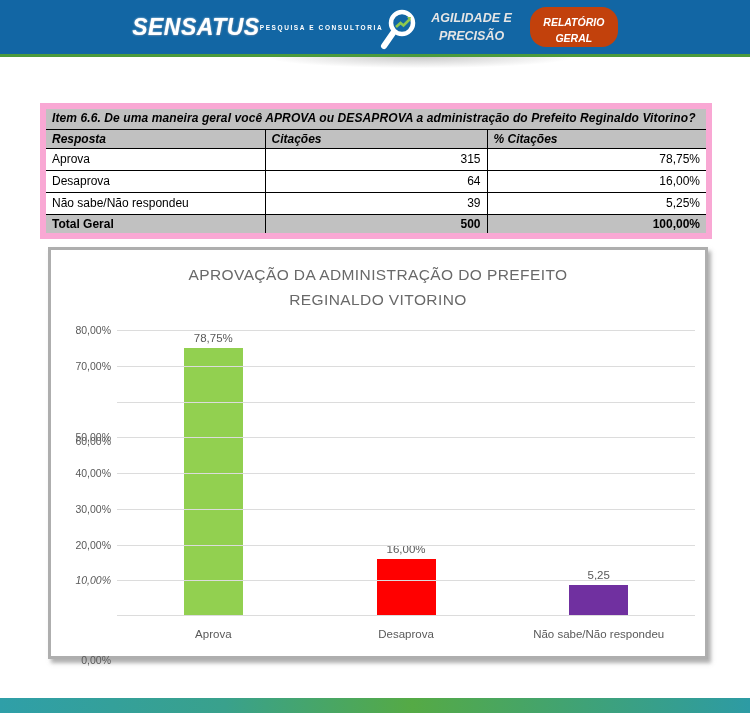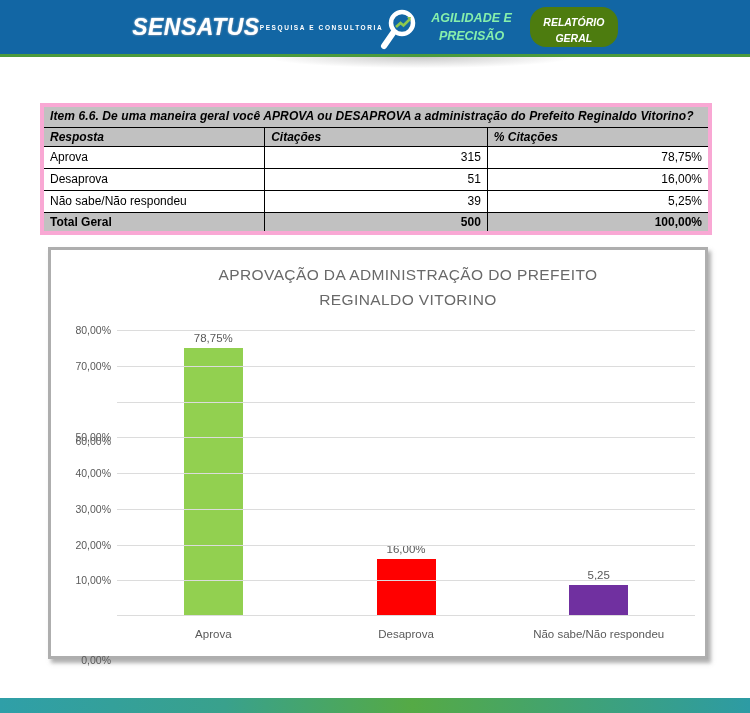--- a/index.html
+++ b/index.html
@@ -18,47 +18,47 @@
     background:radial-gradient(ellipse 220px 16px at 420px 0px, rgba(60,60,60,.28), rgba(0,0,0,0) 70%);
   }
   .brand{display:flex;align-items:center;position:relative;padding-right:30px;}
   .brand-text{display:flex;flex-direction:row;align-items:center;line-height:1;}
   .brand-name{
     color:#fff;font-weight:bold;font-style:italic;font-size:23px;letter-spacing:.5px;
     text-shadow:0 0 2px rgba(255,255,255,.9), 1px 1px 0 rgba(20,70,120,.6);
   }
   .brand-sub{color:#fff;font-size:6.5px;letter-spacing:1.6px;margin-top:2px;font-weight:bold;}
   .magnifier{position:absolute;right:-6px;top:-10px;}
-  .tagline{color:#86efac;font-style:italic;font-size:12.5px;line-height:1.45;text-align:center;font-weight:bold;}
+  .tagline{color:#e5e5e5;font-style:italic;font-size:12.5px;line-height:1.45;text-align:center;font-weight:bold;}
   .pill-button{
-    background:#4d7c0f;border:none;border-radius:16px;color:#fff;cursor:pointer;
+    background:#c2410c;border:none;border-radius:16px;color:#fff;cursor:pointer;
     font-family:"Liberation Sans",sans-serif;font-style:italic;font-weight:bold;font-size:10.5px;
     line-height:1.5;width:88px;height:40px;text-align:center;padding:8px 6px;
   }
   
   .table-wrap{position:absolute;left:40px;top:103px;width:672px;}
-  table.results{border-collapse:collapse;width:100%;border:4px solid #f9a8d4;table-layout:fixed;}
+  table.results{border-collapse:collapse;width:100%;border:6px solid #f9a8d4;table-layout:fixed;}
   table.results td{border:1px solid #000;font-size:12px;padding:2px 6px;color:#000;overflow:hidden;white-space:nowrap;}
   td.q-row{
     background:#c1c1c1;font-weight:bold;font-style:italic;text-align:justify;
     white-space:normal;line-height:1.3;padding:3px 6px;font-size:12px;letter-spacing:.1px;
   }
   td.col-head{background:#c1c1c1;font-weight:bold;font-style:italic;}
   td.num{text-align:right;padding-right:8px;}
   tr.total td{background:#c1c1c1;font-weight:bold;}
   .w-resp{width:57.5%;} .w-cit{width:21%;} .w-pct{width:21.5%;}
   tr.data-row td{height:17px;}
   
   .chart-frame{
     position:absolute;left:48px;top:247px;width:654px;height:406px;background:#fff;
     border:3px solid #aeaeae;box-shadow:3px 4px 4px rgba(110,110,110,.55);
   }
   .chart-title{
     position:absolute;left:0;top:13px;width:100%;text-align:center;
-    color:#696969;font-size:15.5px;letter-spacing:.4px;line-height:1.6;padding-left:30px;
+    color:#696969;font-size:15.5px;letter-spacing:.4px;line-height:1.6;
   }
   .yticks{position:absolute;left:8px;top:80px;width:52px;height:286px;}
   .ytick{
     position:absolute;right:0;width:100%;text-align:right;
     font-size:10.5px;color:#595959;transform:translateY(-50%);
   }
   .plot-area{position:absolute;left:66px;top:80px;width:578px;height:286px;}
   .gridline{position:absolute;left:0;width:100%;height:1px;background:#dcdcdc;}
   .bars{position:absolute;left:0;top:0;width:100%;height:100%;display:flex;}
   .bar-slot{flex:1;display:flex;flex-direction:column;justify-content:flex-end;align-items:center;height:100%;}
@@ -113,21 +113,21 @@
       <td class="col-head w-cit">Citações</td>
       <td class="col-head w-pct">% Citações</td>
     </tr>
     <tr class="data-row">
       <td>Aprova</td>
       <td class="num">315</td>
       <td class="num">78,75%</td>
     </tr>
     <tr class="data-row">
       <td>Desaprova</td>
-      <td class="num">51</td>
+      <td class="num">64</td>
       <td class="num">16,00%</td>
     </tr>
     <tr class="data-row">
       <td>Não sabe/Não respondeu</td>
       <td class="num">39</td>
       <td class="num">5,25%</td>
     </tr>
     <tr class="total">
       <td>Total Geral</td>
       <td class="num">500</td>
@@ -144,21 +144,21 @@
   </div>
 
   <div class="yticks" id="yticks">
       <div class="ytick" style="top: 0%;">80,00%</div>
       <div class="ytick" style="top: 12.5%;">70,00%</div>
       <div class="ytick" style="top: 25%; margin-top: 39px;">60,00%</div>
       <div class="ytick" style="top: 37.5%;">50,00%</div>
       <div class="ytick" style="top: 50%;">40,00%</div>
       <div class="ytick" style="top: 62.5%;">30,00%</div>
       <div class="ytick" style="top: 75%;">20,00%</div>
-      <div class="ytick" style="top: 87.5%;">10,00%</div>
+      <div class="ytick" style="top: 87.5%; font-style: italic;">10,00%</div>
       <div class="ytick" style="top: 100%; margin-top: 44px;">0,00%</div>
     </div>
 
   <div class="plot-area" id="plot">
     <div class="bars">
       <div class="bar-slot">
         <div class="bar-value">78,75%</div>
         <div class="bar" style="height: 93.75%; background: rgb(146, 208, 80);"></div>
       </div>
       <div class="bar-slot">

